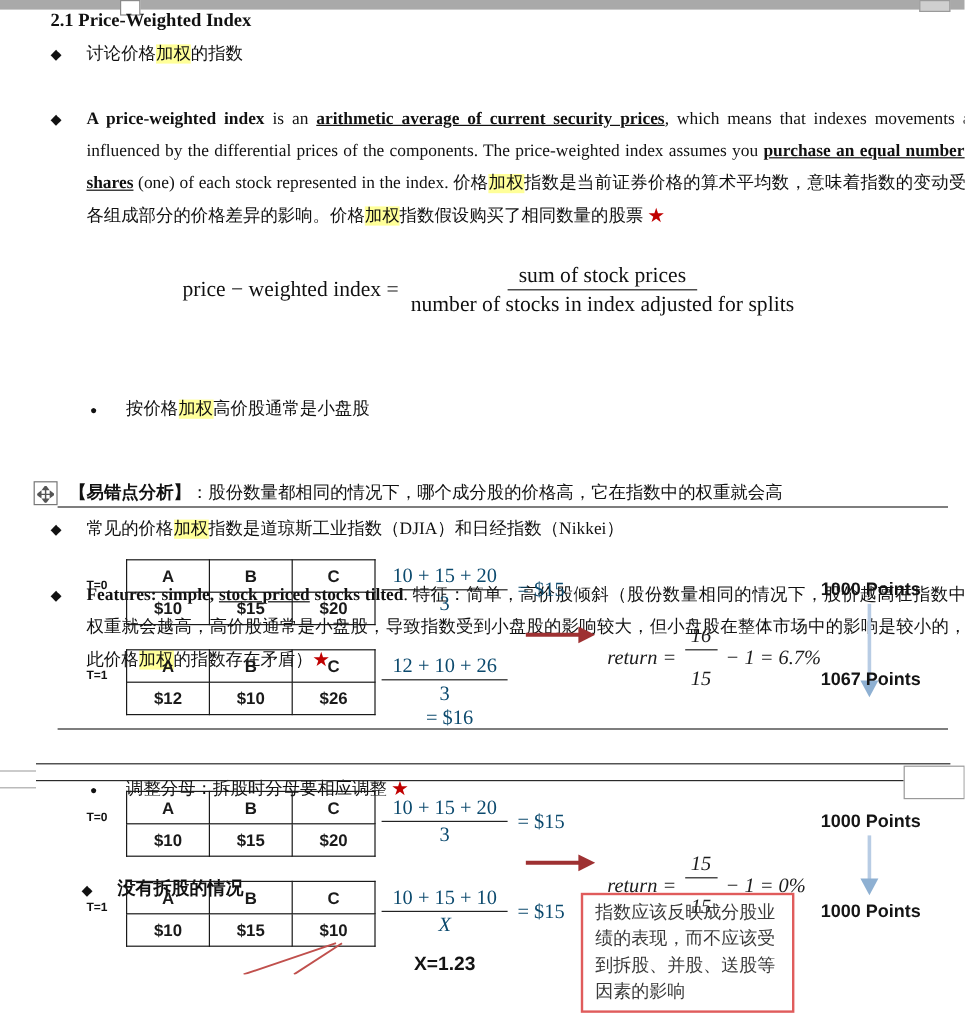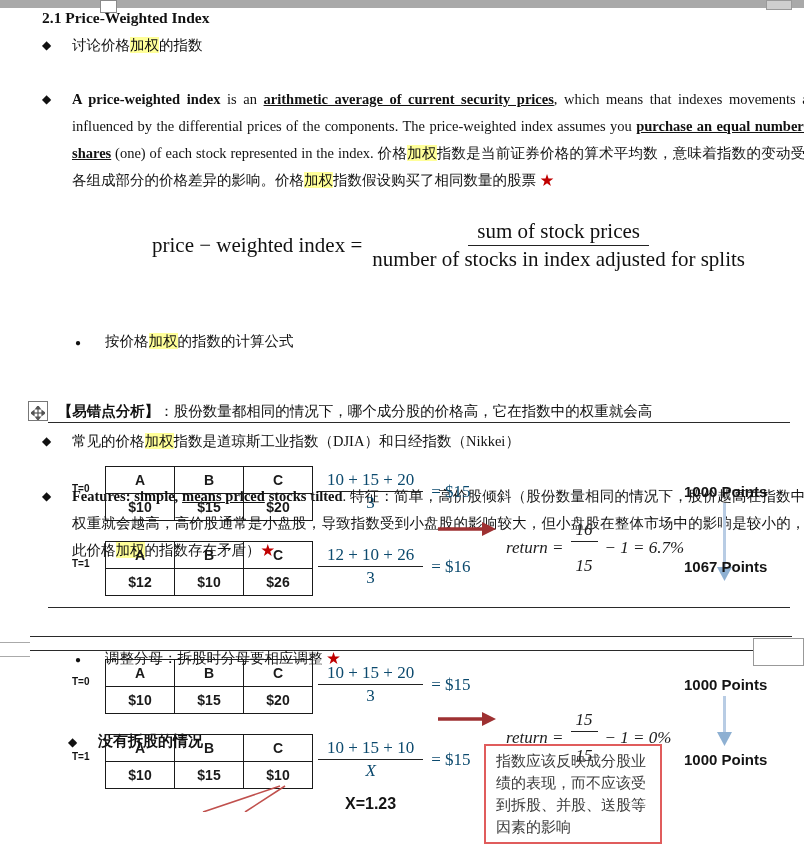--- a/index.html
+++ b/index.html
@@ -19,21 +19,21 @@
   .bold{font-weight:bold;}
   .bu{font-weight:bold;text-decoration:underline;}
   .hl{background:#ffff99;}
   .star{color:#c00000;}
   .heading{font-weight:bold;font-size:15px;}
   
   .frow{display:flex;align-items:center;}
   .frac{display:inline-flex;flex-direction:column;align-items:center;}
   .frac .fn{padding:0 9px 1px;border-bottom:1.4px solid #222;text-align:center;}
   .frac .fd{padding-top:1px;text-align:center;}
-  .mainformula{font-size:21px;}
+  .mainformula{font-size:18px;}
   .mainformula .lhs{margin-right:10px;}
   .tfrac{font-size:17px;color:#0c4a6e;}
   .tfrac .res{margin-left:8px;}
   .ret{font-style:italic;font-size:17px;color:#1c1c1c;}
   .ret .frac{margin:16px 7px;gap:13px;}
   
   table.doc{border-collapse:collapse;}
   table.doc td{border:1.6px solid #1a1a1a;width:66px;height:24px;text-align:center;
         font-family:"Liberation Sans","DejaVu Sans",sans-serif;font-size:14px;font-weight:600;color:#1a1a1a;}
   .tlabel{font-family:"Liberation Sans","DejaVu Sans",sans-serif;font-weight:bold;font-size:10px;}
@@ -67,39 +67,39 @@
     <span>讨论价格</span><span class="hl">加权</span><span>的指数</span>
   </div>
 
   <div class="abs para pl" style="left:42px;top:59px;width:748px;">
     <span class="bullet-mark">◆</span>
     <span class="bold">A price-weighted index</span><span> is an </span><span class="bu">arithmetic average of current security prices</span><span>, which means that indexes movements are influenced by the differential prices of the components. The price-weighted index assumes you </span><span class="bu">purchase an equal number of shares</span><span> (one) of each stock represented in the index.  价格</span><span class="hl">加权</span><span>指数是当前证券价格的算术平均数，意味着指数的变动受到各组成部分的价格差异的影响。价格</span><span class="hl">加权</span><span>指数假设购买了相同数量的股票 </span><span class="star">★</span>
   </div>
 
   <div class="abs para pl2" style="left:42px;top:193px;width:748px;">
     <span class="dot-mark">●</span>
-    <span>按价格</span><span class="hl">加权</span><span>的指数的计算公式</span>
+    <span>按价格</span><span class="hl">加权</span><span>高价股通常是小盘股</span>
   </div>
 
   <div class="abs frow mainformula" style="left:152px;top:219px;">
     <span class="lhs">price − weighted index =</span>
     <span class="frac">
       <span class="fn">sum of stock prices</span>
       <span class="fd">number of stocks in index adjusted for splits</span>
     </span>
   </div>
 
   <div class="abs para pl" style="left:42px;top:266px;width:748px;">
     <span class="bullet-mark">◆</span>
     <span>常见的价格</span><span class="hl">加权</span><span>指数是道琼斯工业指数（DJIA）和日经指数（Nikkei）</span>
   </div>
 
   <div class="abs para pl" style="left:42px;top:294px;width:748px;">
     <span class="bullet-mark">◆</span>
-    <span class="bold">Features: simple, </span><span class="bu">means priced</span><span class="bold"> stocks tilted</span><span>. 特征：简单，高价股倾斜（股份数量相同的情况下，股价越高在指数中的权重就会越高，高价股通常是小盘股，导致指数受到小盘股的影响较大，但小盘股在整体市场中的影响是较小的，因此价格</span><span class="hl">加权</span><span>的指数存在矛盾）</span><span class="star">★</span>
+    <span class="bold">Features: simple, </span><span class="bu">stock priced</span><span class="bold"> stocks tilted</span><span>. 特征：简单，高价股倾斜（股份数量相同的情况下，股价越高在指数中的权重就会越高，高价股通常是小盘股，导致指数受到小盘股的影响较大，但小盘股在整体市场中的影响是较小的，因此价格</span><span class="hl">加权</span><span>的指数存在矛盾）</span><span class="star">★</span>
   </div>
 
   <div class="abs para pl2" style="left:42px;top:375px;width:748px;">
     <span class="dot-mark">●</span>
     <span>调整分母：拆股时分母要相应调整 </span><span class="star">★</span>
   </div>
 
   <div class="abs para" style="left:28px;top:398px;width:764px;">
     <span class="movebox"><svg width="14" height="14" viewBox="0 0 14 14">
           <g stroke="#555" stroke-width="1.2" fill="#555">
@@ -170,21 +170,21 @@
       <td>B</td>
       <td>C</td>
     </tr>
     <tr>
       <td>$12</td>
       <td>$10</td>
       <td>$26</td>
     </tr>
   </tbody>
     </table>
-  <div class="abs frow tfrac" style="left:318px;top:545px;">
+  <div class="abs frow tfrac" style="left:318px;top:545px;flex-direction:column;">
     <span class="frac">
       <span class="fn">12 + 10 + 26</span>
       <span class="fd">3</span>
     </span>
     <span class="res">= $16</span>
   </div>
 
   <div class="abs hr" style="left:48px;top:607px;width:742px;"></div>
 
   <div class="abs hr" style="left:30px;top:636px;width:762px;border-top-width:1.6px;"></div>

